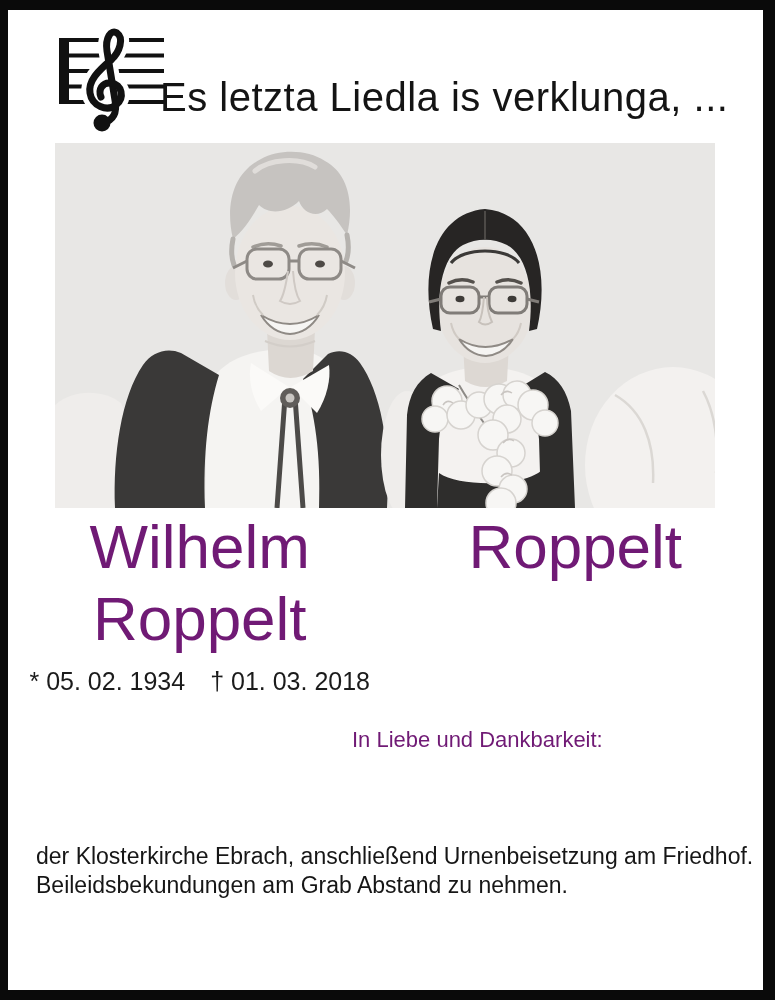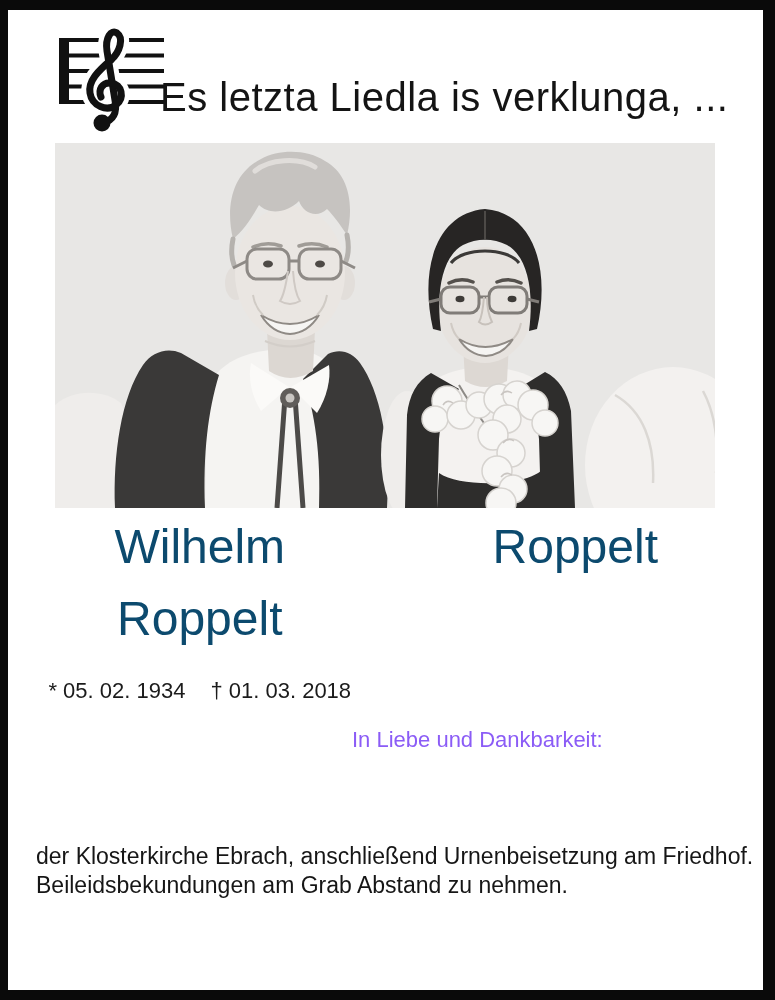--- a/index.html
+++ b/index.html
@@ -37,33 +37,33 @@
     background: #e8e7e5;
     overflow: hidden;
   }
   .photo svg { display: block; width: 100%; height: 100%; }
   .persons {
     position: absolute; left: 12px; top: 511px; width: 751px;
     display: flex;
   }
   .person { width: 50%; text-align: center; }
   .person-name {
-    font-size: 48px; line-height: 72px;
-    color: #0c4a6e; letter-spacing: 0px;
+    font-size: 62px; line-height: 72px;
+    color: #701a75; letter-spacing: 0px;
   }
   .dates {
-    margin-top: 21px;
+    margin-top: 11px;
     display: flex; justify-content: center; gap: 25px;
-    font-size: 22px; line-height: 30px;
+    font-size: 25px; line-height: 30px;
     color: #1b1b1b; white-space: nowrap;
   }
   .condolence {
     position: absolute; left: 352px; top: 727px;
     font-size: 22px; line-height: 26.5px;
-    color: #8b5cf6; white-space: nowrap;
+    color: #701a75; white-space: nowrap;
   }
   .condolence .bold { font-weight: bold; }
   .condolence .connector { padding: 0 0.28em; }
   .service {
     position: absolute; left: 36px; top: 842px;
     font-size: 23px; line-height: 28.5px;
     color: #161616; white-space: nowrap;
   }
 </style>
 </head>

